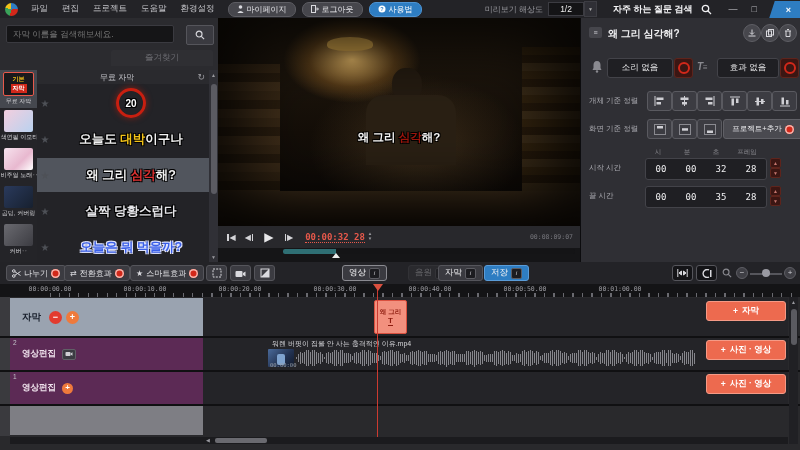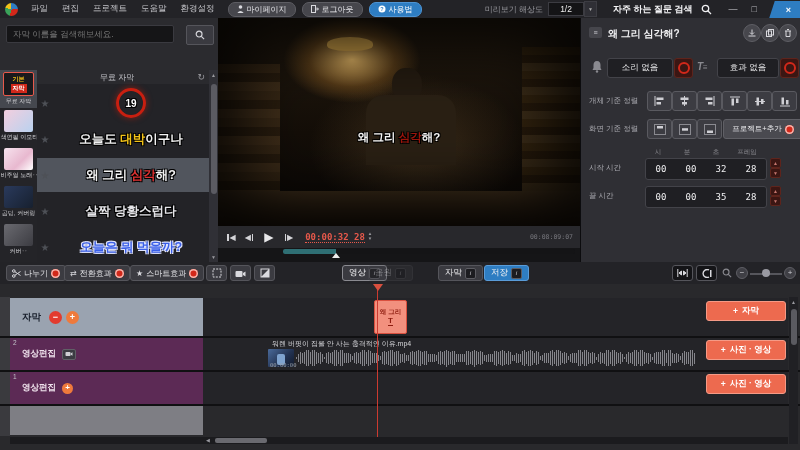--- a/index.html
+++ b/index.html
@@ -213,20 +213,21 @@
   <div class="sidebar">
     <input class="search-input" placeholder="자막 이름을 검색해보세요." style="">
     <div class="search-btn">
       <span>
           <svg width="10" height="10" viewBox="0 0 11 11">
             <circle cx="4.5" cy="4.5" r="3.2" fill="none" stroke="#d9d9de" stroke-width="1.3"></circle>
             <line x1="7" y1="7" x2="10" y2="10" stroke="#d9d9de" stroke-width="1.3"></line>
           </svg>
         </span>
     </div>
+    <div class="tab idle">즐겨찾기</div>
 
     <div class="packs">
       <div class="pack sel">
         <div class="card" style="background:#1a1a1d;border:1px solid #e8594b;">
           <span style="font-size:6px;font-weight:bold;color:var(--yellow,#f2c218);">기본</span>
           <span style="font-size:6px;font-weight:bold;color:#fff;background:var(--red,#d2281a);padding:0 2px;">자막</span>
         </div>
         <span class="lbl">무료 자막</span>
       </div>
       <div class="pack">
@@ -247,21 +248,21 @@
       </div>
     </div>
 
     <div class="list">
       <div class="list-head">
         <span class="t">무료 자막</span>
         <span style="font-size:9px;color:#9a9aa0;margin-right:4px;">↻</span>
       </div>
       <div class="litem" style="top:16px;">
         <span class="sstar">★</span>
-        <span class="content"><span class="badge19">19</span></span>
+        <span class="content"><span class="badge19">20</span></span>
       </div>
       <div class="litem" style="top:52px;">
         <span class="sstar">★</span>
         <span class="content"><span>오늘도 </span><span style="color:var(--yellow,#f2c218);">대박</span><span>이구나</span></span>
       </div>
       <div class="litem" style="top:88px;background:#51555d;">
         <span class="sstar">★</span>
         <span class="content"><span>왜 그리 </span><span style="color:#e03131;">심각</span><span>해?</span></span>
       </div>
       <div class="litem" style="top:124px;">
@@ -493,21 +494,21 @@
         <svg width="10" height="10" viewBox="0 0 10 10">
           <rect x="1" y="1" width="8" height="8" fill="none" stroke="#d9d9de"></rect>
           <path d="M1 9 L9 1 V9Z" fill="#d9d9de"></path>
         </svg>
       </div>
 
     <div class="modebtn" style="left:342px;">
       <span>영상</span>
         <span class="infobadge">i</span>
     </div>
-    <div class="modebtn dim" style="left:368px;border-color:#55555b;">
+    <div class="modebtn dim" style="left:408px;border-color:#55555b;">
       <span>음원</span>
         <span class="infobadge">i</span>
     </div>
     <div class="modebtn" style="left:438px;border-color:#55555b;">
       <span>자막</span>
         <span class="infobadge">i</span>
     </div>
     <div class="modebtn save" style="left:484px;">
       <span>저장</span>
         <span class="infobadge">i</span>
@@ -530,20 +531,30 @@
           <line x1="7" y1="7" x2="10" y2="10" stroke="#8a8a90" stroke-width="1.3"></line>
         </svg>
       </span>
     <div class="zoombtn" style="left:736px;">−</div>
     <div style="position:absolute;left:750px;top:10.5px;width:32px;height:2px;background:#56565c;"></div>
     <div style="position:absolute;left:762px;top:7px;width:8px;height:8px;border-radius:50%;background:#9a9aa2;"></div>
     <div class="zoombtn" style="left:784px;">+</div>
   </div>
 
   <div class="timeline">
+    <div class="ruler">
+      <span class="rlabel" style="left:50px;">00:00:00.00</span>
+      <span class="rlabel" style="left:145px;">00:00:10.00</span>
+      <span class="rlabel" style="left:240px;">00:00:20.00</span>
+      <span class="rlabel" style="left:335px;">00:00:30.00</span>
+      <span class="rlabel" style="left:430px;">00:00:40.00</span>
+      <span class="rlabel" style="left:525px;">00:00:50.00</span>
+      <span class="rlabel" style="left:620px;">00:01:00.00</span>
+      <div class="rticks"></div>
+    </div>
 
     <div class="lstrip"></div>
 
     <div style="position:absolute;left:10px;top:14px;width:778px;height:38px;background:#242428;"></div>
     <div class="thead sub" style="top:14px;height:38px;">
       <span style="margin-left:12px;font-size:9.5px;font-weight:bold;color:#161d2a;">자막</span>
       <span class="circ" style="background:#e23b2e;margin-left:8px;">−</span>
       <span class="circ" style="background:#ef7a3c;margin-left:4px;">+</span>
     </div>
     <div class="subclip" style="left:374px;top:16px;width:33px;height:34px;">

